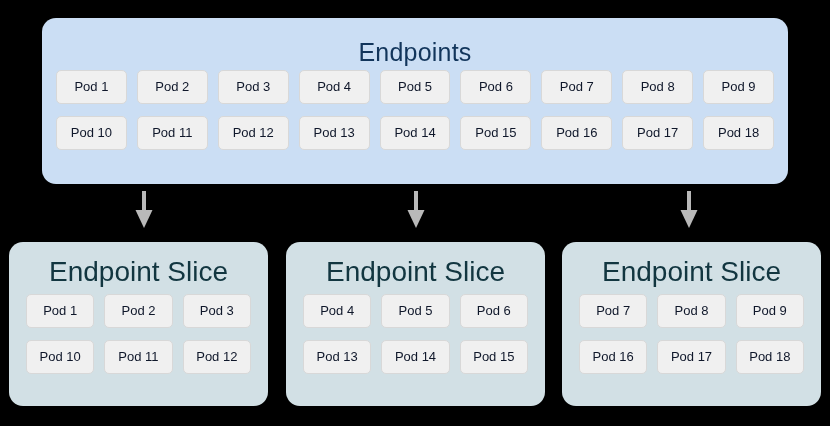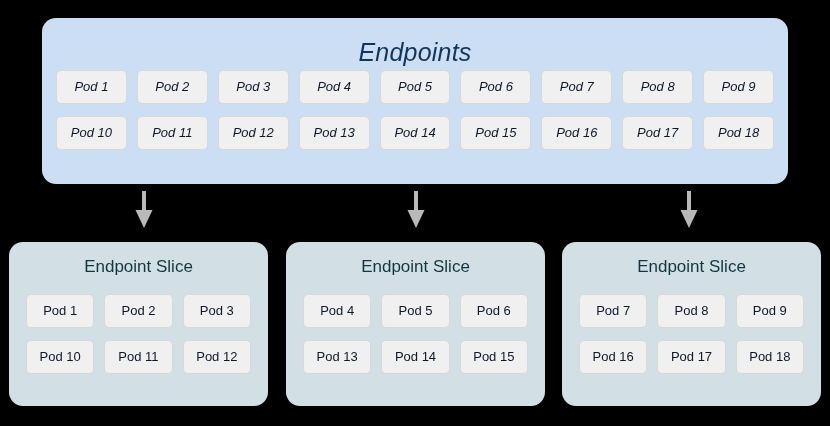--- a/index.html
+++ b/index.html
@@ -19,21 +19,20 @@
 
   
   .endpoints-box {
     position: absolute;
     left: 42px;
     top: 18px;
     width: 746px;
     height: 166px;
     background: #cbdef4;
     border-radius: 14px;
-    font-style: italic;
   }
   .endpoints-title {
     position: absolute;
     top: 22px;
     left: 0;
     width: 100%;
     text-align: center;
     font-size: 25px;
     color: #12355b;
     letter-spacing: 0.2px;
@@ -86,21 +85,21 @@
   .slice-1 { left: 9px; }
   .slice-2 { left: 286px; }
   .slice-3 { left: 562px; }
 
   .slice-title {
     position: absolute;
     top: 16px;
     left: 0;
     width: 100%;
     text-align: center;
-    font-size: 17px;
+    font-size: 28px;
     color: #123640;
     line-height: 1;
   }
   .slice-rows {
     position: absolute;
     top: 52px;
     left: 17px;
     right: 17px;
   }
   .sl-row {

